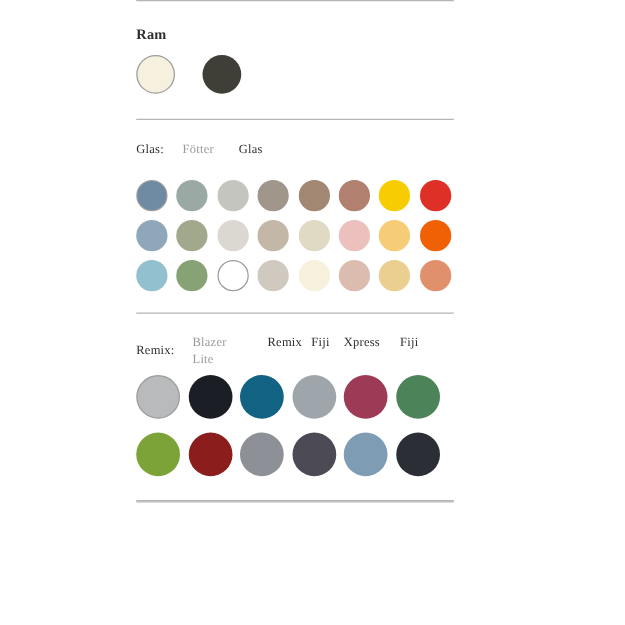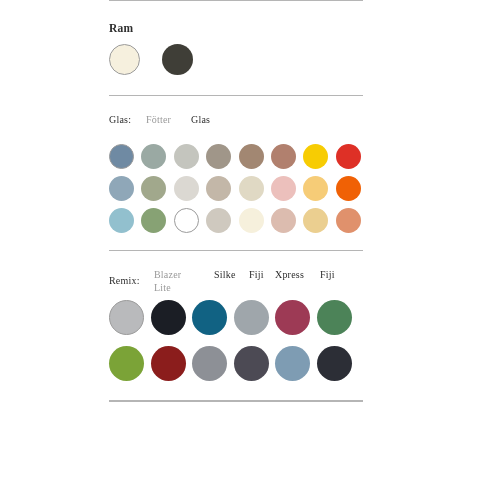--- a/index.html
+++ b/index.html
@@ -167,21 +167,21 @@
     </div>
 
     <div class="divider"></div>
 
     <div class="section sec-textil">
       <div class="hdr-row">
         <div class="hdr-label" style="left:0;top:6px">Remix:</div>
         <div>
             <div class="hdr-label muted" style="left: 45px;">Blazer
 Lite</div>
-            <div class="hdr-label" style="left: 105px;">Silke</div>
+            <div class="hdr-label" style="left: 105px;">Remix</div>
             <div class="hdr-label" style="left: 140px;">Fiji</div>
             <div class="hdr-label" style="left: 166px;">Xpress</div>
             <div class="hdr-label" style="left: 211px;">Fiji</div>
           </div>
       </div>
       <div class="textil-swatches">
           <div class="swatch-row row-textil">
             <div class="swatch outlined" style="background: rgb(185, 186, 188);"></div>
             <div class="swatch" style="background: rgb(27, 30, 37);"></div>
             <div class="swatch" style="background: rgb(17, 98, 131);"></div>

